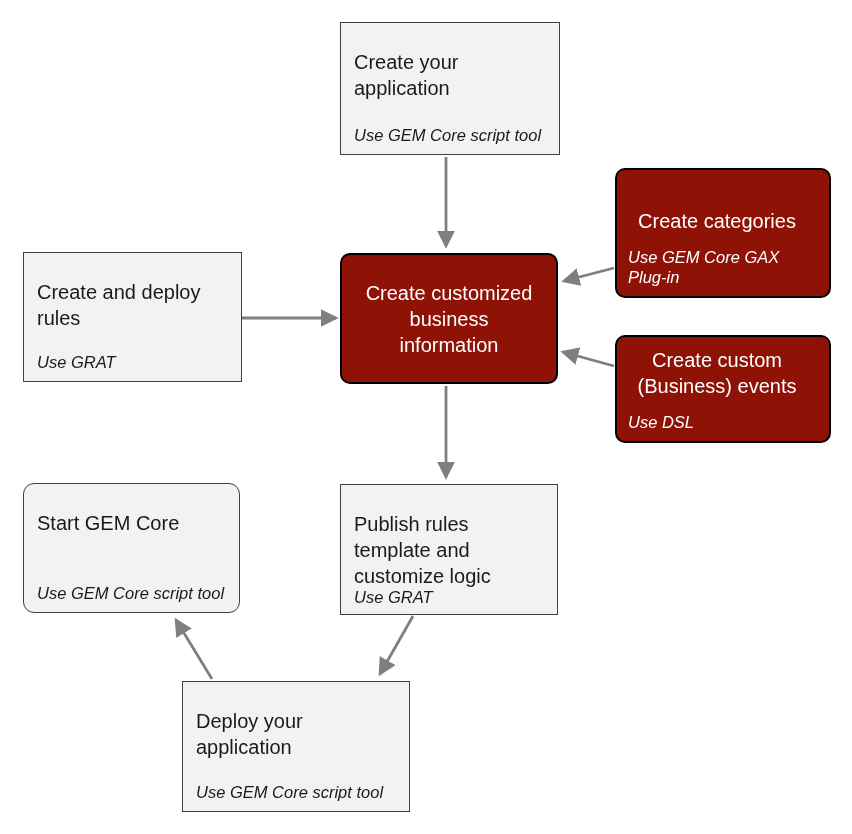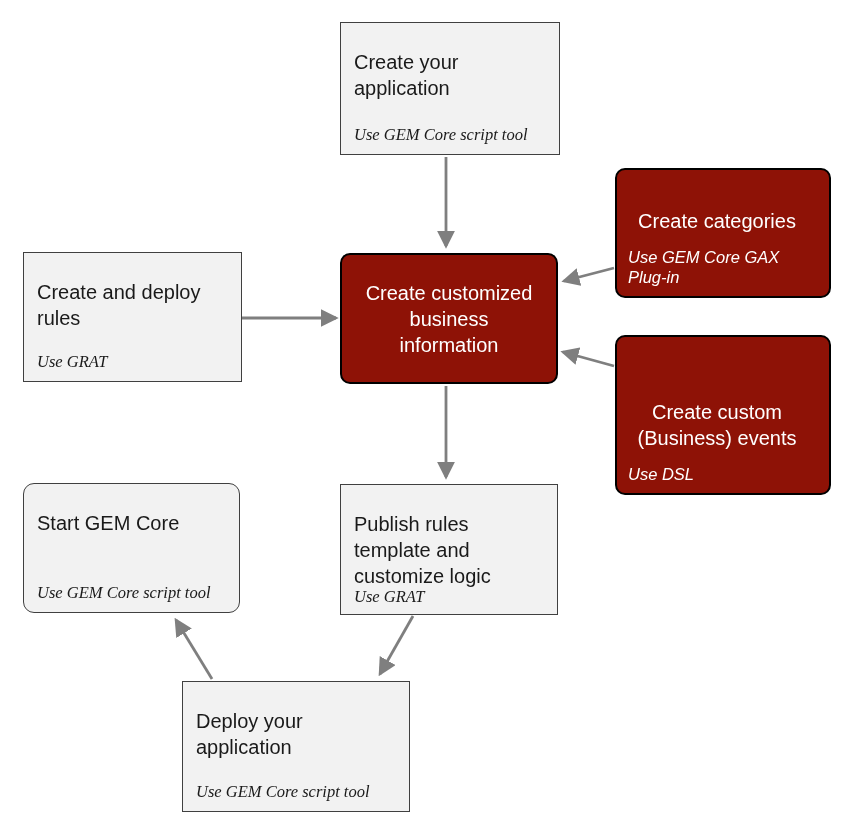--- a/index.html
+++ b/index.html
@@ -43,21 +43,20 @@
   .node.light {
     background: var(--light-fill, #f2f2f2);
     border: 1px solid var(--light-border, #404040);
     color: var(--light-text, #1a1a1a);
     padding: 26px 13px;
   }
   .node.light .node-subtitle {
     position: absolute;
     left: 13px;
     bottom: 9px;
-    font-family: Liberation Serif, serif;
   }
   
   .node.dark {
     background: var(--dark-fill, #8e1206);
     border: 2px solid var(--dark-border, #000000);
     border-radius: 10px;
     color: var(--dark-text, #ffffff);
   }
   .node.dark.layout-center {
     display: flex;
@@ -116,21 +115,21 @@
 rules</div>
     <div class="node-subtitle">Use GRAT</div>
   </div>
 
   <div class="node dark layout-center" style="left:340px; top:253px; width:218px; height:131px;">
     <div class="node-title">Create customized
 business
 information</div>
   </div>
 
-  <div class="node dark layout-bottom" style="left:615px; top:335px; width:216px; height:160px;">
+  <div class="node dark layout-bottom" style="left:615px; top:335px; width:216px; height:108px;">
     <div class="node-title">Create custom
 (Business) events</div>
     <div class="node-subtitle">Use DSL</div>
   </div>
 
   <div class="node light" style="left:23px; top:483px; width:217px; height:130px;border-radius:11px;">
     <div class="node-title">Start GEM Core</div>
     <div class="node-subtitle">Use GEM Core script tool</div>
   </div>
 

